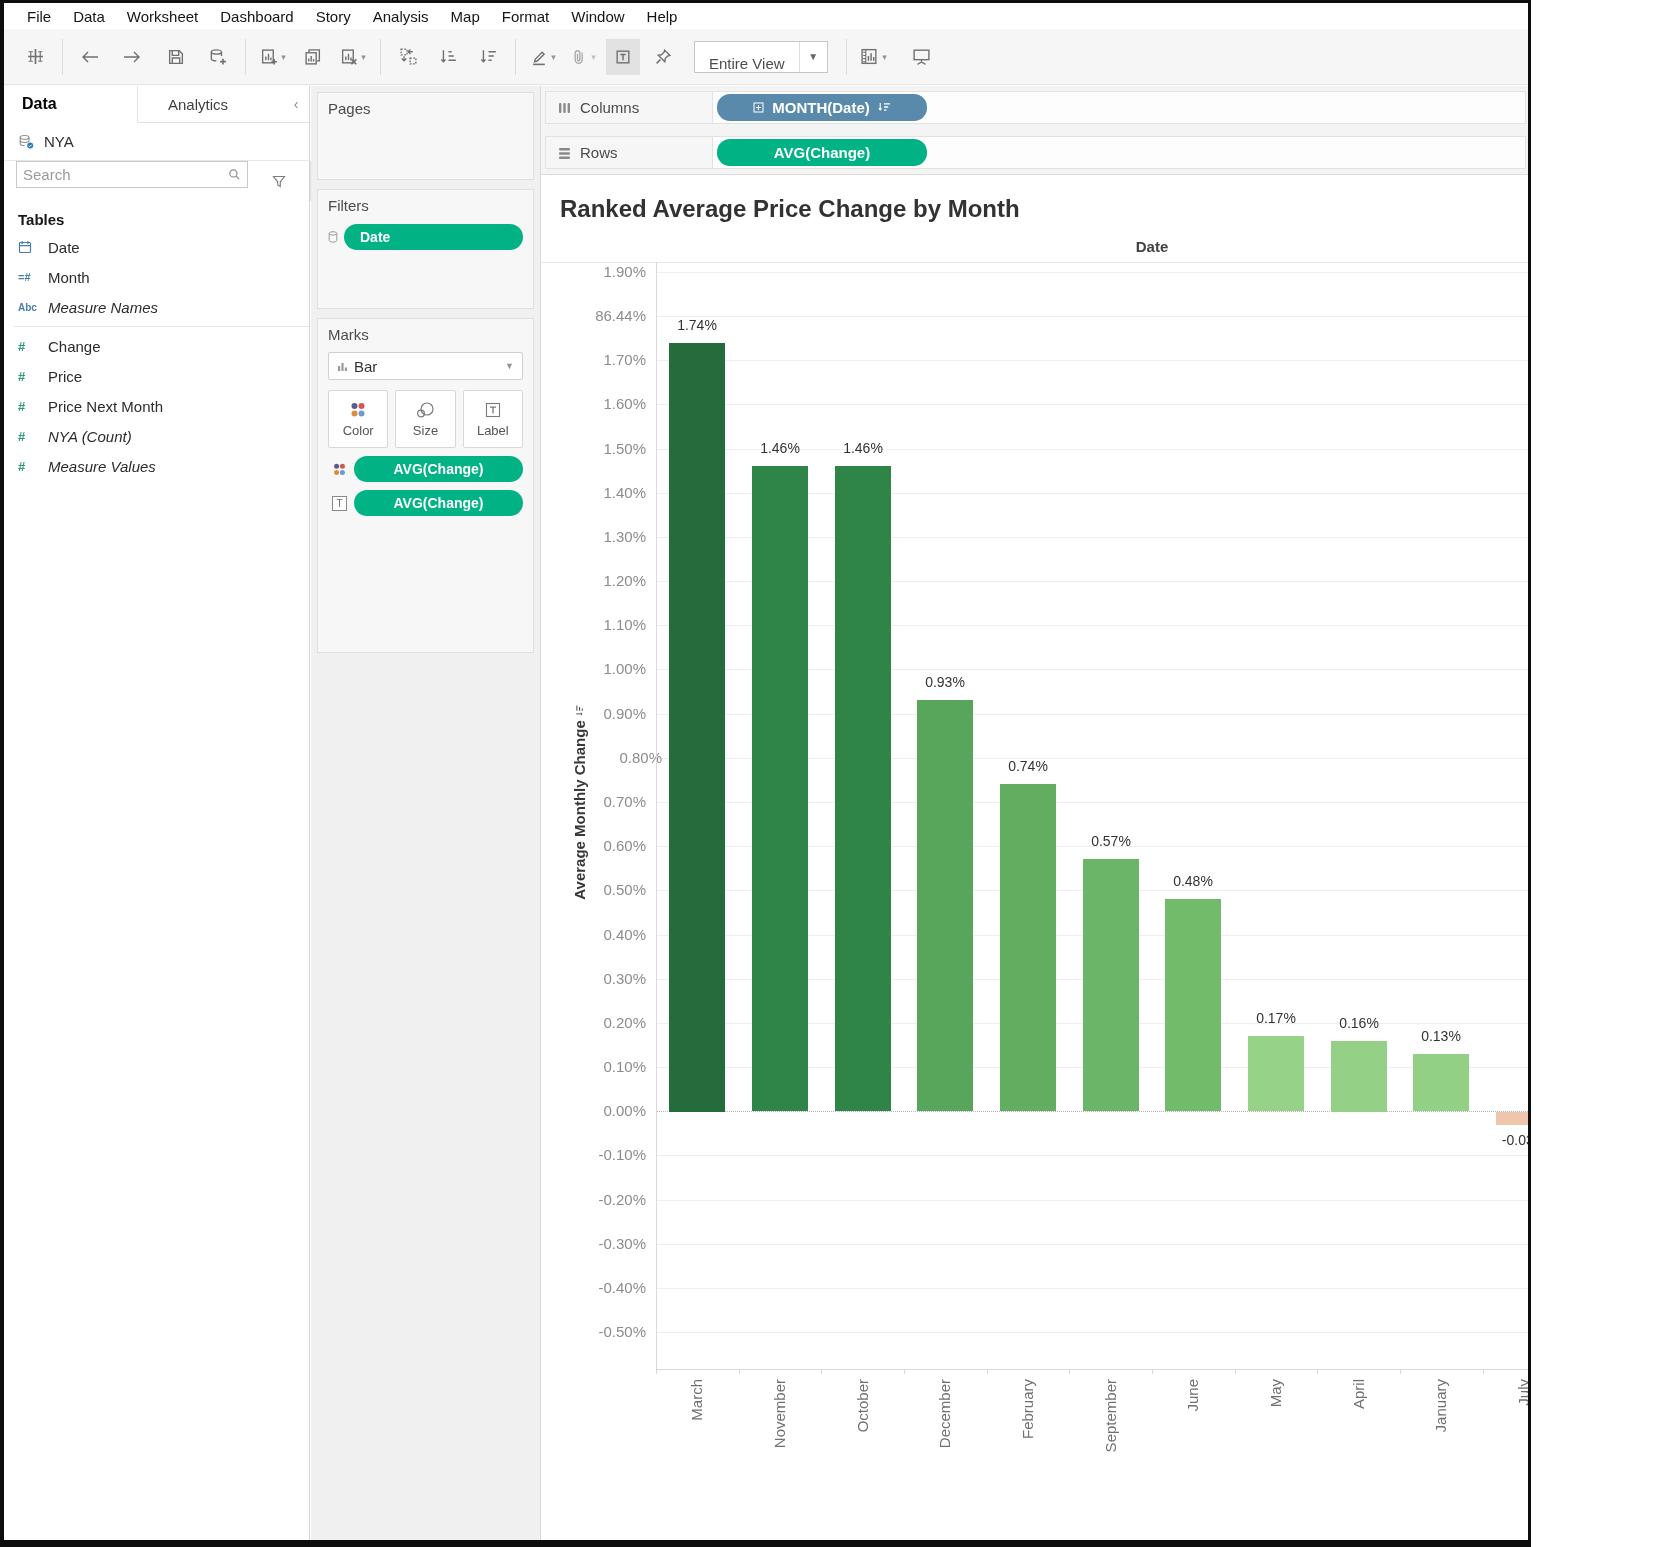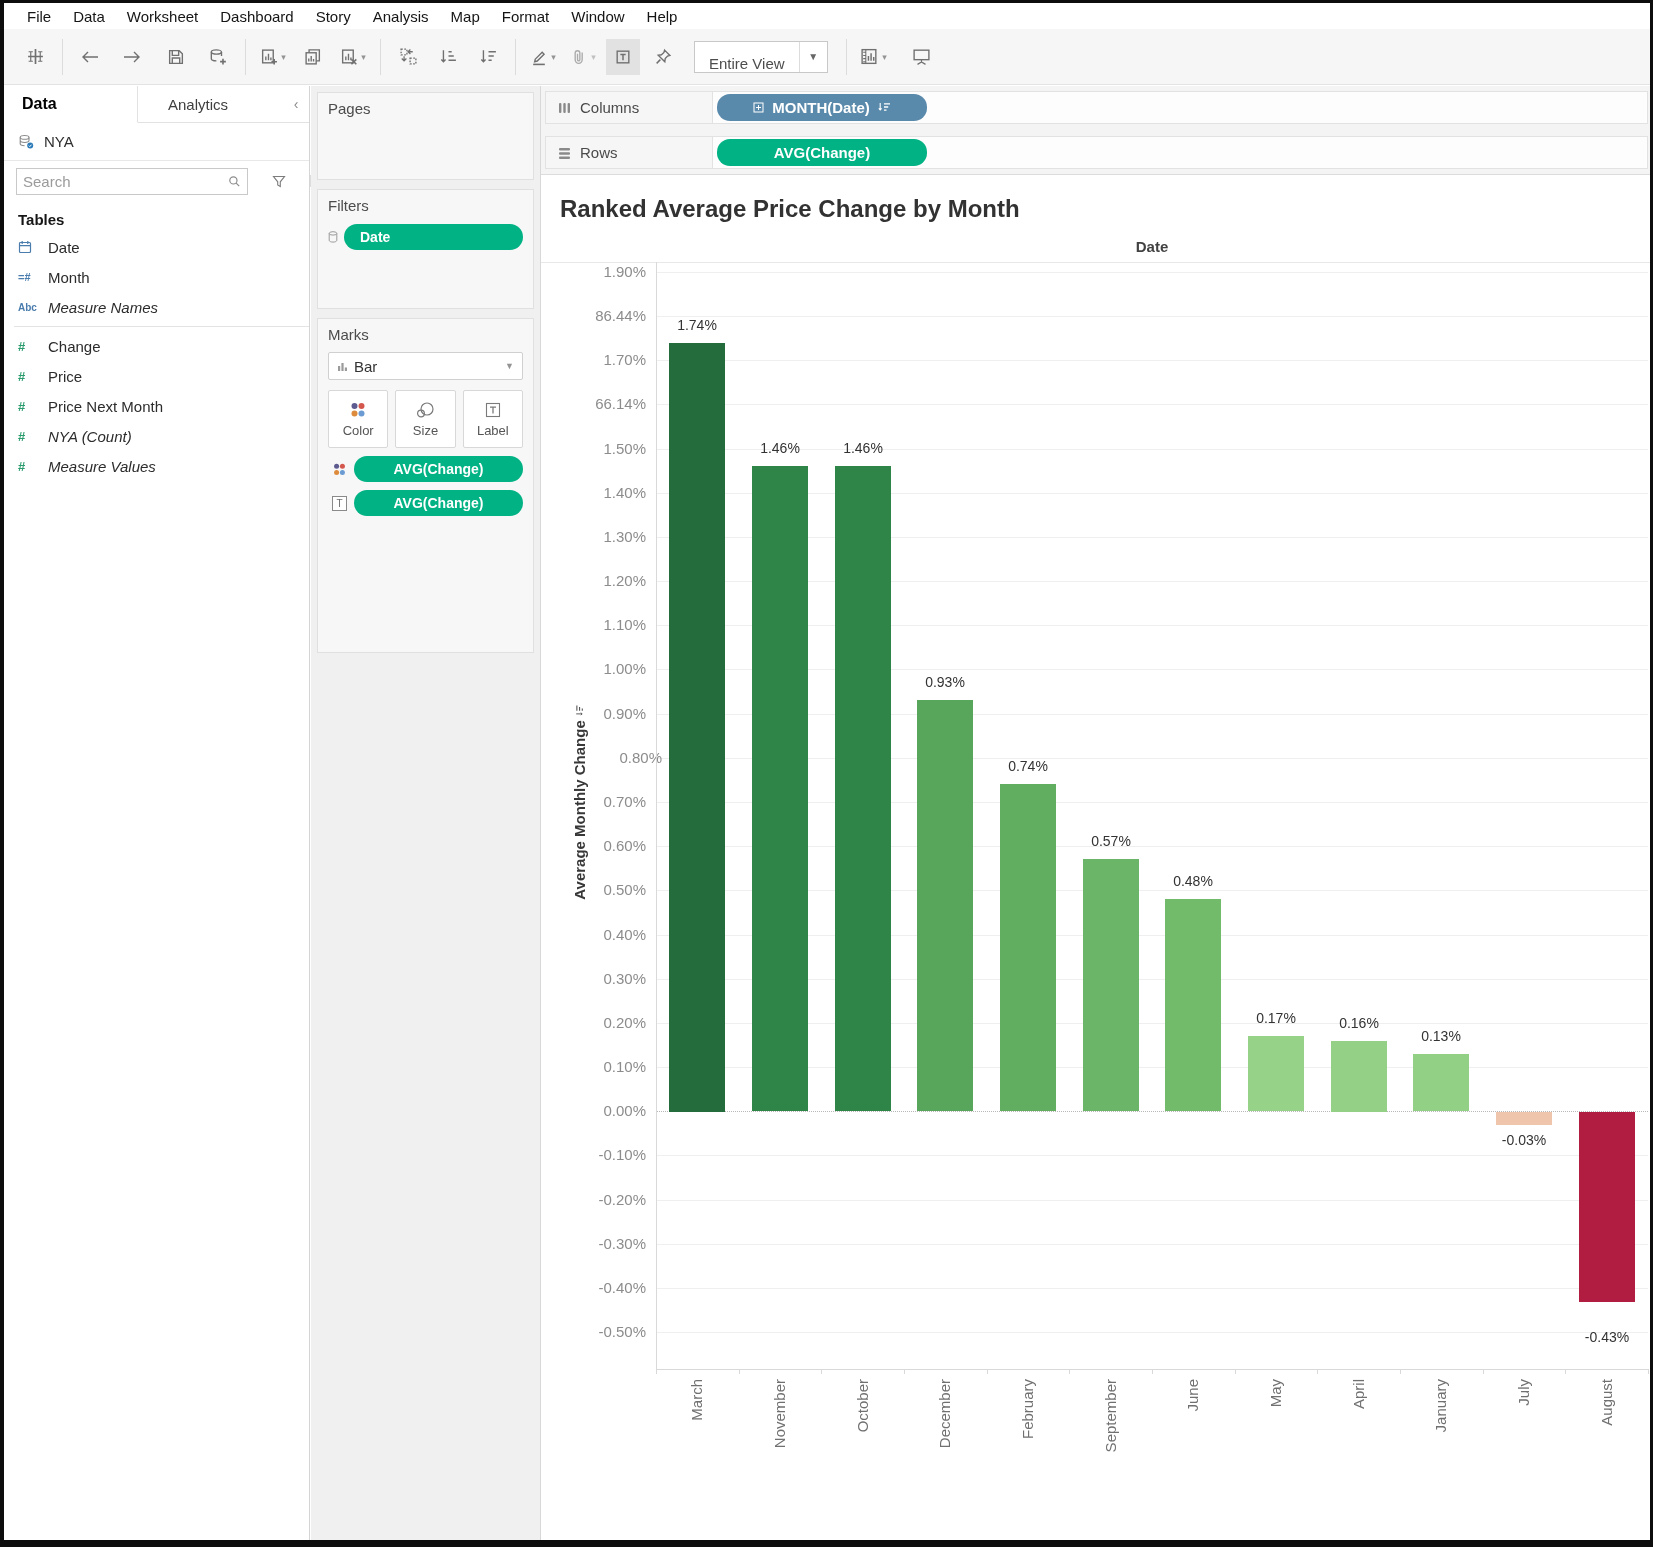--- a/index.html
+++ b/index.html
@@ -1,17 +1,17 @@
 <!DOCTYPE html>
 <html><head>
 <meta charset="utf-8">
 <style>
   * { margin:0; padding:0; box-sizing:border-box; }
   html,body { width:1653px; height:1547px; background:#fff; font-family:"Liberation Sans","DejaVu Sans",sans-serif; }
-  .frame { position:relative; width:1653px; height:1547px; border:3px solid #0d0d0d; border-left-width:4px; border-bottom-width:7px; background:#fff; overflow:hidden; }
+  .frame { position:relative; width:1531px; height:1547px; border:3px solid #0d0d0d; border-left-width:4px; border-bottom-width:7px; background:#fff; overflow:hidden; }
 
   
   .menubar { position:absolute; left:0; top:0; right:0; height:26px; background:#fff; display:flex; align-items:center; padding-left:12px; gap:0; }
   .menu-item { font-size:15px; color:#151515; padding:0 11px; cursor:default; }
 
   
   .toolbar { position:absolute; left:0; top:26px; right:0; height:56px; background:#f6f6f6; border-bottom:1px solid #e3e3e3; display:flex; align-items:center; padding-left:14px; }
   .tbtn { height:36px; min-width:34px; display:flex; align-items:center; justify-content:center; color:#6e6e6e; font-size:18px; }
   .tbtn svg { stroke:#707070; fill:none; stroke-width:1.3; }
   .tbtn.active { background:#e2e2e2; }
@@ -24,21 +24,21 @@
 
   
   .left-panel { position:absolute; left:0; top:83px; width:306px; bottom:0; background:#fff; border-right:1px solid #d5d5d5; }
   .tabs { display:flex; height:37px; border-bottom:1px solid #e2e2e2; }
   .tab { flex:1; display:flex; align-items:center; padding-left:18px; font-size:16px; }
   .tab.active { font-weight:bold; color:#000; background:#fff; border-right:1px solid #e2e2e2; border-bottom:1px solid #fff; margin-bottom:-1px; }
   .tab.inactive { color:#3f3f3f; font-size:15px; padding-left:30px; }
   .collapse { width:26px; display:flex; align-items:center; justify-content:center; color:#8a8a8a; font-size:14px; }
   .ds-row { height:38px; display:flex; align-items:center; gap:9px; padding-left:14px; border-bottom:1px solid #e8e8e8; }
   .ds-name { font-size:15px; color:#2e2e2e; }
-  .search-row { height:40px; display:flex; align-items:center; padding:0 8px 0 12px; gap:24px; }
+  .search-row { height:40px; display:flex; padding:0 8px 0 12px; gap:24px; }
   .search-box { flex:1; height:27px; border:1px solid #c9c9c9; background:#fff; display:flex; align-items:center; }
   .search-box input { flex:1; border:none; outline:none; font-size:15px; color:#444; padding:0 6px; font-family:"Liberation Sans","DejaVu Sans",sans-serif; background:transparent; }
   .search-box input::placeholder { color:#9b9b9b; }
   .mini-ic { display:flex; align-items:center; justify-content:center; color:#7d7d7d; }
   .tables-title { font-size:15px; font-weight:bold; color:#161616; padding:10px 0 4px 14px; }
   .field-row { height:30px; display:flex; align-items:center; padding-left:14px; gap:4px; }
   .field-icon { width:26px; display:flex; align-items:center; justify-content:flex-start; font-weight:bold; }
   .field-label { font-size:15px; color:#2c2c2c; }
   .field-label.it { font-style:italic; }
   .field-divider { height:1px; background:#e4e4e4; margin:4px 0 4px 10px; }
@@ -451,21 +451,21 @@
       <div class="top-axis-label" id="top-axis-label" style="left: 115px; width: 992px;">Date</div>
       <div class="header-sep"></div>
       <div id="plot">
           <div class="gridline" style="left: 115px; width: 992px; top: 97px;"></div>
           <div class="y-tick" style="left: 0px; top: 88px;">1.90%</div>
           <div class="gridline" style="left: 115px; width: 992px; top: 141px;"></div>
           <div class="y-tick" style="left: 0px; top: 132px;">86.44%</div>
           <div class="gridline" style="left: 115px; width: 992px; top: 185px;"></div>
           <div class="y-tick" style="left: 0px; top: 176px;">1.70%</div>
           <div class="gridline" style="left: 115px; width: 992px; top: 229px;"></div>
-          <div class="y-tick" style="left: 0px; top: 220px;">66.14%</div>
+          <div class="y-tick" style="left: 0px; top: 220px;">1.60%</div>
           <div class="gridline" style="left: 115px; width: 992px; top: 274px;"></div>
           <div class="y-tick" style="left: 0px; top: 265px;">1.50%</div>
           <div class="gridline" style="left: 115px; width: 992px; top: 318px;"></div>
           <div class="y-tick" style="left: 0px; top: 309px;">1.40%</div>
           <div class="gridline" style="left: 115px; width: 992px; top: 362px;"></div>
           <div class="y-tick" style="left: 0px; top: 353px;">1.30%</div>
           <div class="gridline" style="left: 115px; width: 992px; top: 406px;"></div>
           <div class="y-tick" style="left: 0px; top: 397px;">1.20%</div>
           <div class="gridline" style="left: 115px; width: 992px; top: 450px;"></div>
           <div class="y-tick" style="left: 0px; top: 441px;">1.10%</div>

